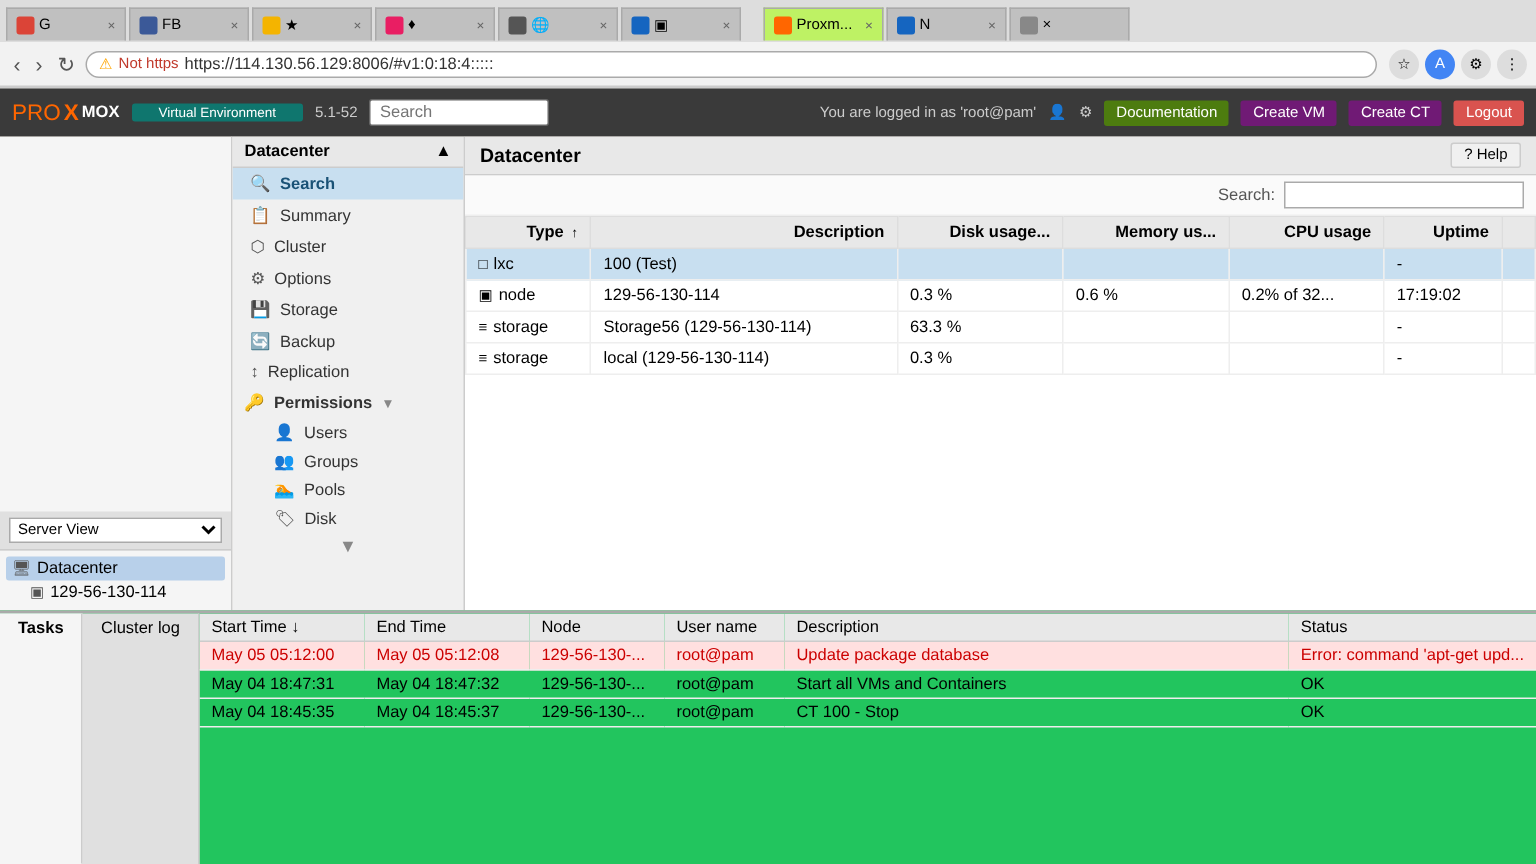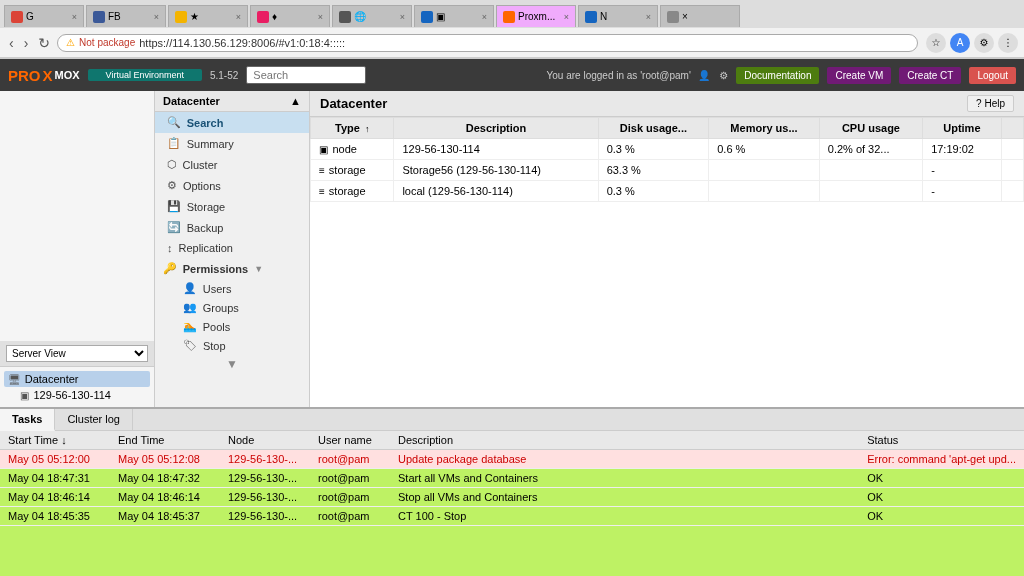--- a/index.html
+++ b/index.html
@@ -2,21 +2,21 @@
 <html><head>
   <meta charset="utf-8">
   <style>
     * { margin: 0; padding: 0; box-sizing: border-box; }
     body { font-family: Arial, sans-serif; font-size: 11px; background: #d4d0c8; width: 1024px; height: 576px; overflow: hidden; }
 
     
     .browser-chrome { background: #f2f2f2; border-bottom: 1px solid #ccc; }
     .tab-bar { display: flex; align-items: center; background: #ddd; padding: 4px 4px 0; height: 28px; gap: 2px; }
     .tab { display: flex; align-items: center; background: #c0c0c0; border: 1px solid #aaa; border-bottom: none; padding: 2px 6px; font-size: 10px; height: 22px; gap: 3px; min-width: 80px; max-width: 110px; cursor: pointer; }
-    .tab.active { background: #f0abfc; }
+    .tab.active { background: #bef264; margin-left: 13px; }
     .tab-close { font-size: 9px; color: #666; margin-left: auto; cursor: pointer; }
     .tab-favicon { width: 12px; height: 12px; background: #888; border-radius: 2px; }
     .tab-label { font-size: 10px; white-space: nowrap; overflow: hidden; text-overflow: ellipsis; max-width: 70px; }
 
     .nav-bar { display: flex; align-items: center; background: #f2f2f2; padding: 3px 6px; gap: 4px; border-bottom: 1px solid #ccc; height: 30px; }
     .nav-btn { background: none; border: none; cursor: pointer; font-size: 14px; color: #555; padding: 0 3px; }
     .nav-btn:disabled { color: #bbb; cursor: default; }
     .address-bar { flex: 1; display: flex; align-items: center; border: 1px solid #aaa; background: white; border-radius: 10px; padding: 2px 8px; font-size: 11px; gap: 4px; }
     .address-bar .lock-icon { color: orange; font-size: 10px; }
     .address-text { font-size: 11px; color: #333; flex: 1; }
@@ -62,29 +62,29 @@
     .content { flex: 1; display: flex; flex-direction: column; background: white; overflow: hidden; }
     .content-header { background: #e8e8e8; padding: 4px 10px; font-size: 13px; font-weight: bold; border-bottom: 1px solid #ccc; display: flex; align-items: center; justify-content: space-between; }
     .content-header .help-btn { font-size: 10px; background: #f0f0f0; border: 1px solid #ccc; padding: 2px 8px; cursor: pointer; border-radius: 2px; }
 
     .search-bar { display: flex; align-items: center; justify-content: flex-end; padding: 4px 8px; border-bottom: 1px solid #eee; background: #fafafa; gap: 6px; }
     .search-label { font-size: 11px; color: #555; }
     .search-input { border: 1px solid #aaa; padding: 2px 6px; font-size: 11px; width: 160px; }
 
     
     .data-table { width: 100%; border-collapse: collapse; font-size: 11px; }
-    .data-table th { background: #e8e8e8; border: 1px solid #ddd; padding: 4px 8px; text-align: center; font-weight: bold; font-size: 11px; white-space: nowrap; }
+    .data-table th { background: #e8e8e8; border: 1px solid #ddd; padding: 4px 8px; text-align: right; font-weight: bold; font-size: 11px; white-space: nowrap; }
     .data-table td { border: 1px solid #eee; padding: 4px 8px; white-space: nowrap; }
     .data-table tr.selected td { background: #c8dff0; }
     .type-icon { font-size: 10px; margin-right: 4px; }
 
     .table-wrapper { overflow: auto; flex: 1; }
 
     
-    .bottom-panel { border-top: 2px solid #aaa; background: #bef264; height: 170px; display: flex; flex-direction: column; }
+    .bottom-panel { border-top: 2px solid #aaa; background: #22c55e; height: 170px; display: flex; }
     .bottom-tabs { display: flex; background: #e0e0e0; border-bottom: 1px solid #ccc; }
     .bottom-tab { padding: 4px 12px; font-size: 11px; cursor: pointer; border-right: 1px solid #ccc; }
     .bottom-tab.active { background: #f5f5f5; font-weight: bold; border-bottom: 2px solid #f5f5f5; margin-bottom: -1px; }
 
     .log-table { width: 100%; border-collapse: collapse; font-size: 11px; }
     .log-table th { background: #e8e8e8; border-bottom: 1px solid #ccc; padding: 3px 8px; text-align: left; font-weight: normal; white-space: nowrap; font-size: 11px; }
     .log-table td { border-bottom: 1px solid #eee; padding: 3px 8px; white-space: nowrap; }
     .log-table tr.error td { background: #ffe0e0; color: #c00; }
     .log-table .col-start { width: 110px; }
     .log-table .col-end { width: 110px; }
@@ -146,37 +146,37 @@
       <span class="tab-label">×</span>
     </div>
   </div>
 
   <div class="nav-bar">
     <button class="nav-btn">‹</button>
     <button class="nav-btn">›</button>
     <button class="nav-btn">↻</button>
     <div class="address-bar">
       <span class="lock-icon">⚠</span>
-      <span style="color:#c0392b;font-size:10px">Not package</span>
+      <span style="color:#c0392b;font-size:10px">Not https</span>
       <span class="address-text">https://114.130.56.129:8006/#v1:0:18:4:::::</span>
     </div>
     <div class="nav-icons">
       <div class="nav-icon">☆</div>
       <div class="nav-icon" style="background:#4285f4;color:white;">A</div>
       <div class="nav-icon">⚙</div>
       <div class="nav-icon">⋮</div>
     </div>
   </div>
 </div>
 
 <div class="app">
 
   <div class="top-bar">
     <div class="proxmox-logo">
-      <span style="color:#ff6600;font-weight:bold;font-size:15px;">PRO</span>
+      <span style="color:#ff6600;font-weight:normal;font-size:15px;">PRO</span>
       <span style="color:#ff6600;font-weight:bold;font-size:15px;">X</span>
       <span style="color:white;font-weight:bold;font-size:11px;">MOX</span>
     </div>
     <span class="ve-badge">Virtual Environment</span>
     <span class="ve-version">5.1-52</span>
     <input class="top-search" type="text" placeholder="Search" style="">
     <div class="top-bar-right">
       <span>You are logged in as 'root@pam'</span>
       <span>👤</span>
       <span>⚙</span>
@@ -253,45 +253,58 @@
         <div class="nav-item">
           <span class="nav-icon-sym">👥</span>
           <span>Groups</span>
         </div>
         <div class="nav-item">
           <span class="nav-icon-sym">🏊</span>
           <span>Pools</span>
         </div>
         <div class="nav-item">
           <span class="nav-icon-sym">🏷</span>
-          <span>Stop</span>
+          <span>Disk</span>
         </div>
       </div>
       <div class="nav-bottom-arrow">▼</div>
     </div>
 
     <div class="content">
       <div class="content-header">
         <span>Datacenter</span>
         <button class="help-btn">? Help</button>
+      </div>
+      <div class="search-bar">
+        <span class="search-label">Search:</span>
+        <input class="search-input" type="text" style="">
       </div>
       <div class="table-wrapper">
         <table class="data-table">
           <thead>
             <tr>
               <th>Type <span class="sort-arrow">↑</span></th>
               <th>Description</th>
               <th>Disk usage...</th>
               <th>Memory us...</th>
               <th>CPU usage</th>
               <th>Uptime</th>
               <th></th>
             </tr>
           </thead>
           <tbody id="resource-table-body">
+          <tr class="selected">
+    <td><span class="type-icon">□</span>lxc</td>
+    <td>100 (Test)</td>
+    <td></td>
+    <td></td>
+    <td></td>
+    <td>-</td>
+    <td></td>
+  </tr>
               <tr>
     <td><span class="type-icon">▣</span>node</td>
     <td>129-56-130-114</td>
     <td>0.3 %</td>
     <td>0.6 %</td>
     <td>0.2% of 32...</td>
     <td>17:19:02</td>
     <td></td>
   </tr>
               <tr>
@@ -346,28 +359,20 @@
   </tr>
             <tr>
     <td>May 04 18:47:31</td>
     <td>May 04 18:47:32</td>
     <td>129-56-130-...</td>
     <td>root@pam</td>
     <td>Start all VMs and Containers</td>
     <td>OK</td>
   </tr>
             <tr>
-    <td>May 04 18:46:14</td>
-    <td>May 04 18:46:14</td>
-    <td>129-56-130-...</td>
-    <td>root@pam</td>
-    <td>Stop all VMs and Containers</td>
-    <td>OK</td>
-  </tr>
-            <tr>
     <td>May 04 18:45:35</td>
     <td>May 04 18:45:37</td>
     <td>129-56-130-...</td>
     <td>root@pam</td>
     <td>CT 100 - Stop</td>
     <td>OK</td>
   </tr>
           </tbody>
       </table>
     </div>

